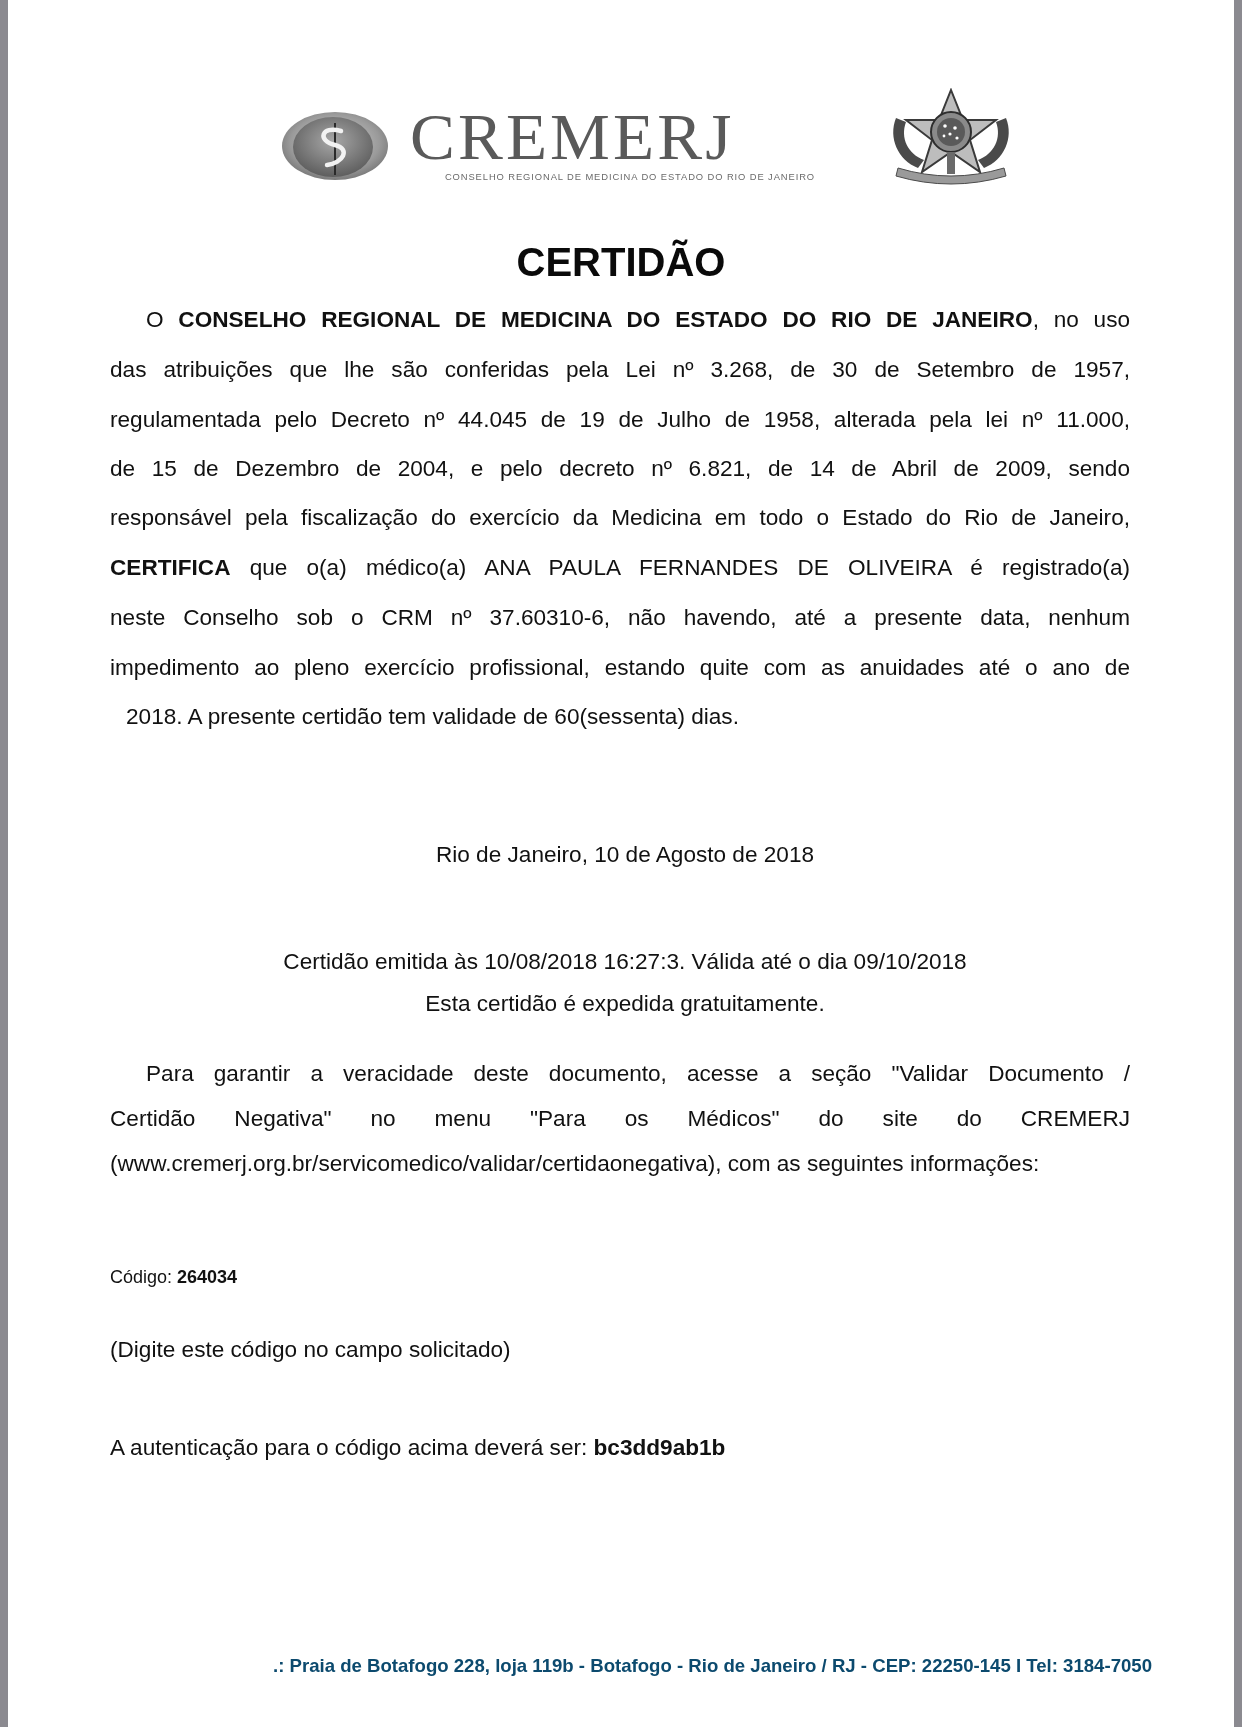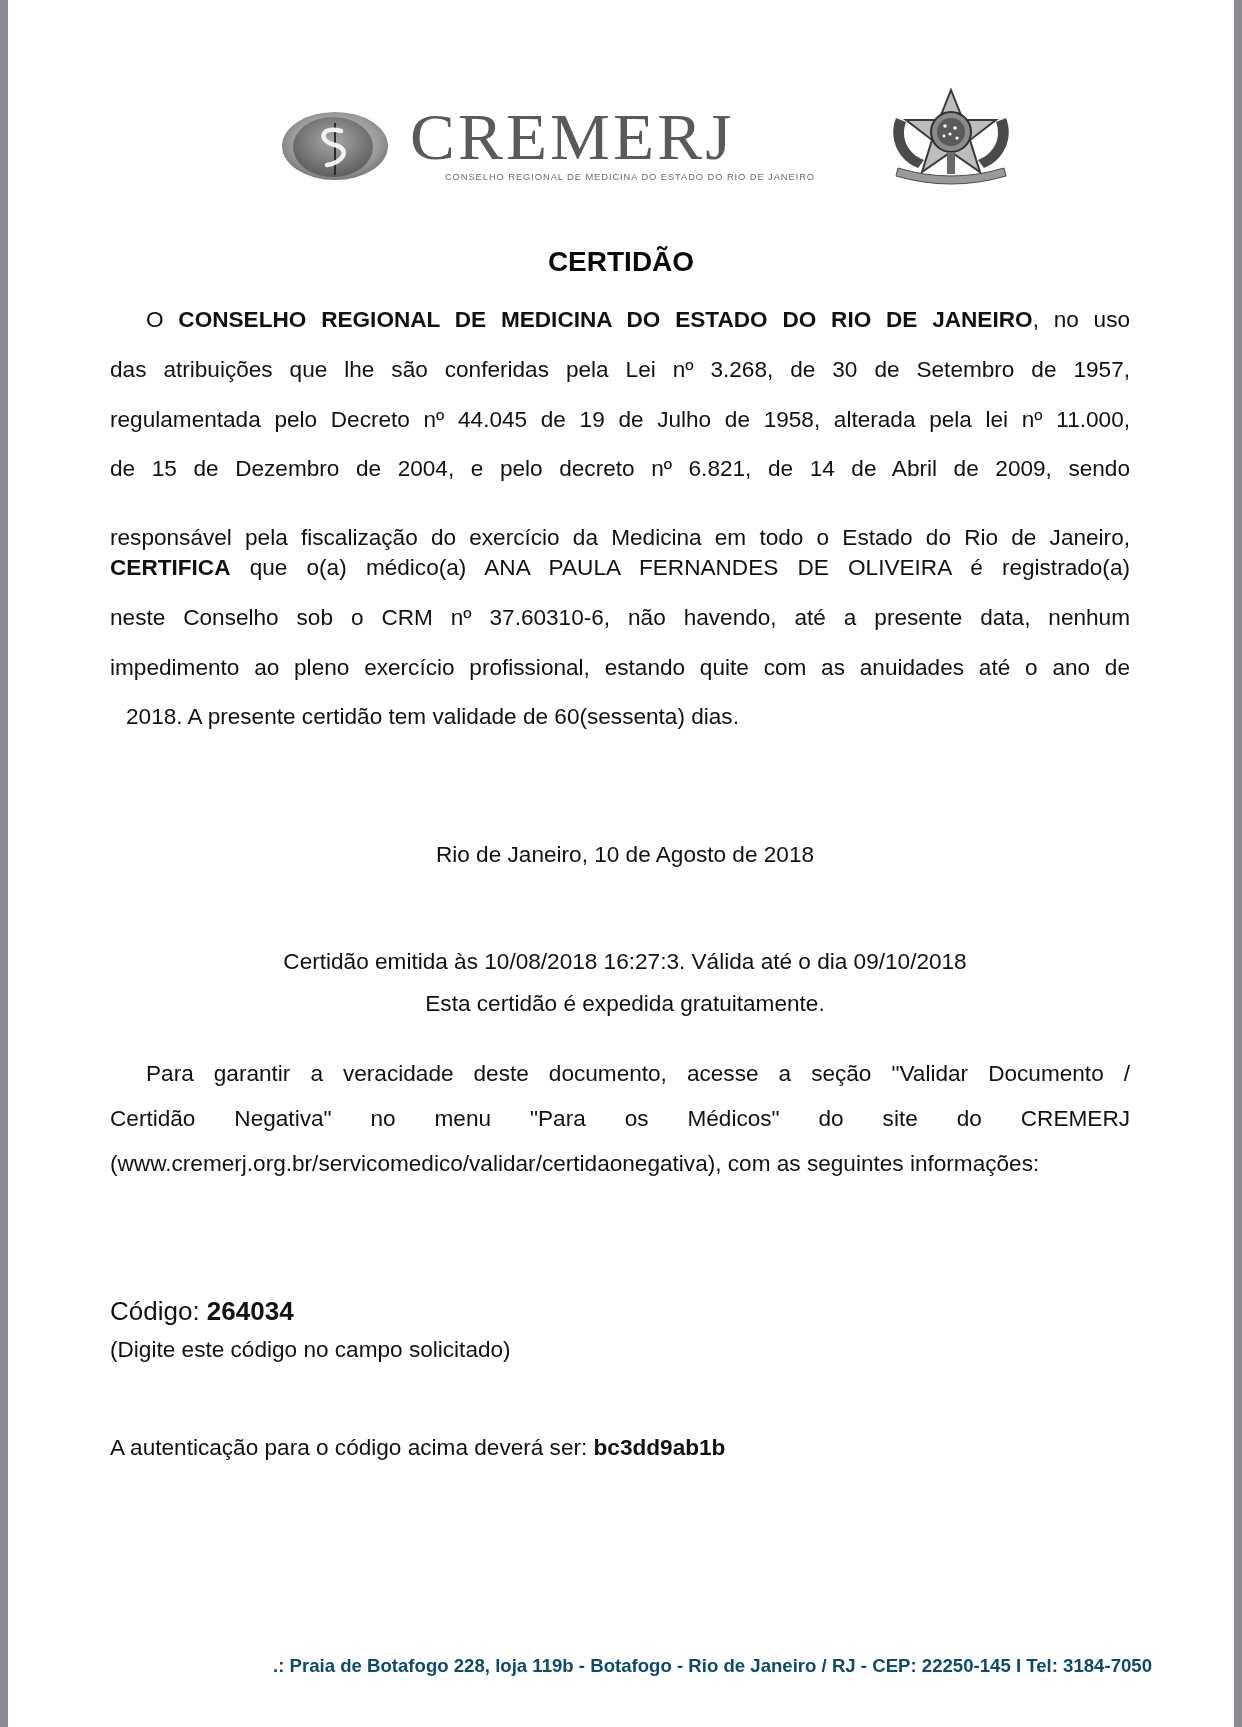--- a/index.html
+++ b/index.html
@@ -21,38 +21,38 @@
   }
   .logo-sub {
     position: absolute; left: 420px; top: 171px; width: 420px;
     font-family: "Liberation Sans", sans-serif; font-size: 9.4px; line-height: 11px;
     color: #6a6a6a; letter-spacing: 0.9px; white-space: nowrap; text-align: center;
   }
   .coat-of-arms { position: absolute; left: 878px; top: 88px; width: 146px; height: 100px; }
 
   .title {
     position: absolute; left: 0; top: 239px; width: 1242px; text-align: center;
-    font-size: 28px; font-weight: bold; line-height: 46px; color: #0a0a0a;
+    font-size: 40px; font-weight: bold; line-height: 46px; color: #0a0a0a;
   }
 
   .line {
     position: absolute; left: 110px; width: 1020px;
     font-size: 22.6px; line-height: 28px; white-space: nowrap;
     text-align: justify; text-align-last: justify;
   }
   .line.last { text-align-last: left; }
   .line b { font-weight: bold; }
   .indent { padding-left: 36px; width: 984px; }
 
   .centered {
     position: absolute; left: 4px; width: 1242px; text-align: center;
     font-size: 22.6px; line-height: 28px; white-space: nowrap;
   }
 
-  .code-line { position: absolute; left: 110px; font-size: 26px; line-height: 30px; white-space: nowrap; margin-top: 34px; }
+  .code-line { position: absolute; left: 110px; font-size: 18px; line-height: 30px; white-space: nowrap; }
   .plain { position: absolute; left: 110px; font-size: 22.6px; line-height: 28px; white-space: nowrap; margin-top: 32px; }
 
   .footer {
     position: absolute; left: 176px; top: 1654px; width: 976px;
     font-size: 18.6px; font-weight: bold; line-height: 24px; white-space: nowrap;
     text-align: right; color: #0c4a6e;
   }
 </style>
 </head>
 <body>
@@ -95,21 +95,21 @@
   <rect x="69" y="64" width="8" height="22" fill="#6a6a6a"></rect>
   <path d="M20 80 Q73 96 126 80 L128 88 Q73 104 18 88 Z" fill="#9a9a9a" stroke="#4a4a4a" stroke-width="1"></path>
 </svg>
 
 <div class="title">CERTIDÃO</div>
 
 <div class="line indent" style="top:306px;"><span>O </span><b>CONSELHO REGIONAL DE MEDICINA DO ESTADO DO RIO DE JANEIRO</b><span>, no uso</span></div>
 <div class="line" style="top:356px;">das atribuições que lhe são conferidas pela Lei nº 3.268, de 30 de Setembro de 1957,</div>
 <div class="line" style="top:406px;">regulamentada pelo Decreto nº 44.045 de 19 de Julho de 1958, alterada pela lei nº 11.000,</div>
 <div class="line" style="top:455px;">de 15 de Dezembro de 2004, e pelo decreto nº 6.821, de 14 de Abril de 2009, sendo</div>
-<div class="line" style="top:504px;margin-top:20px;">responsável pela fiscalização do exercício da Medicina em todo o Estado do Rio de Janeiro,</div>
+<div class="line" style="top:504px;">responsável pela fiscalização do exercício da Medicina em todo o Estado do Rio de Janeiro,</div>
 <div class="line" style="top:554px;"><b>CERTIFICA</b><span> que o(a) médico(a) ANA PAULA FERNANDES DE OLIVEIRA é registrado(a)</span></div>
 <div class="line" style="top:604px;">neste Conselho sob o CRM nº 37.60310-6, não havendo, até a presente data, nenhum</div>
 <div class="line" style="top:654px;">impedimento ao pleno exercício profissional, estando quite com as anuidades até o ano de</div>
 <div class="line last" style="top:703px;margin-left:16px;">2018. A presente certidão tem validade de 60(sessenta) dias.</div>
 
 <div class="centered" style="top:841px;">Rio de Janeiro, 10 de Agosto de 2018</div>
 
 <div class="centered" style="top:948px;">Certidão emitida às 10/08/2018 16:27:3. Válida até o dia 09/10/2018</div>
 <div class="centered" style="top:990px;">Esta certidão é expedida gratuitamente.</div>
 

